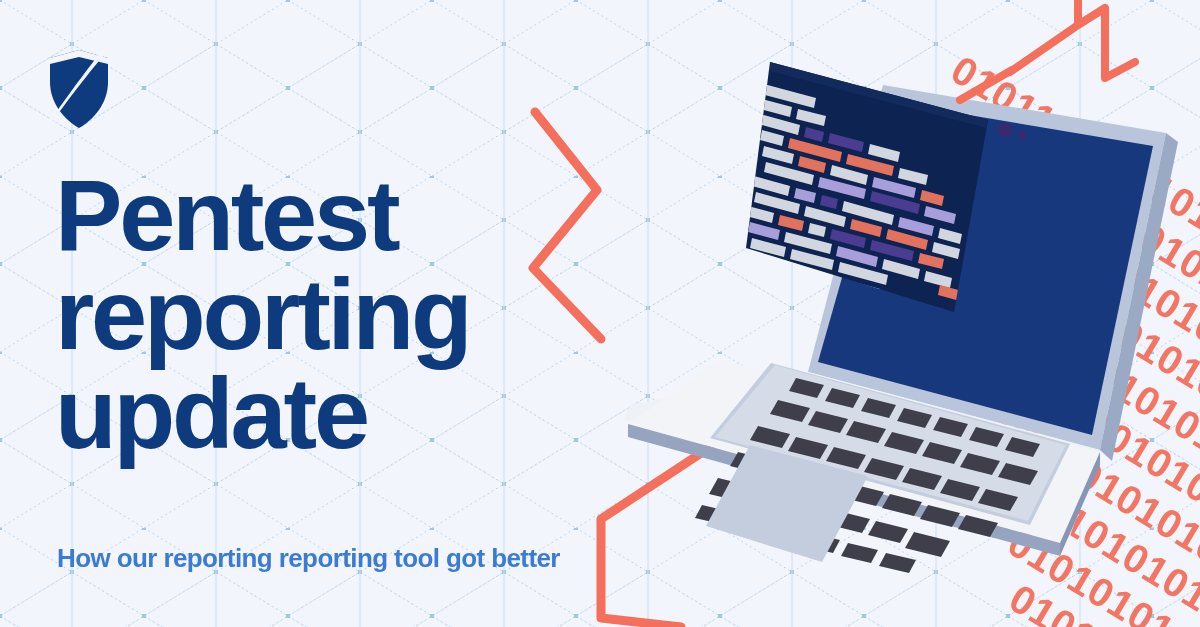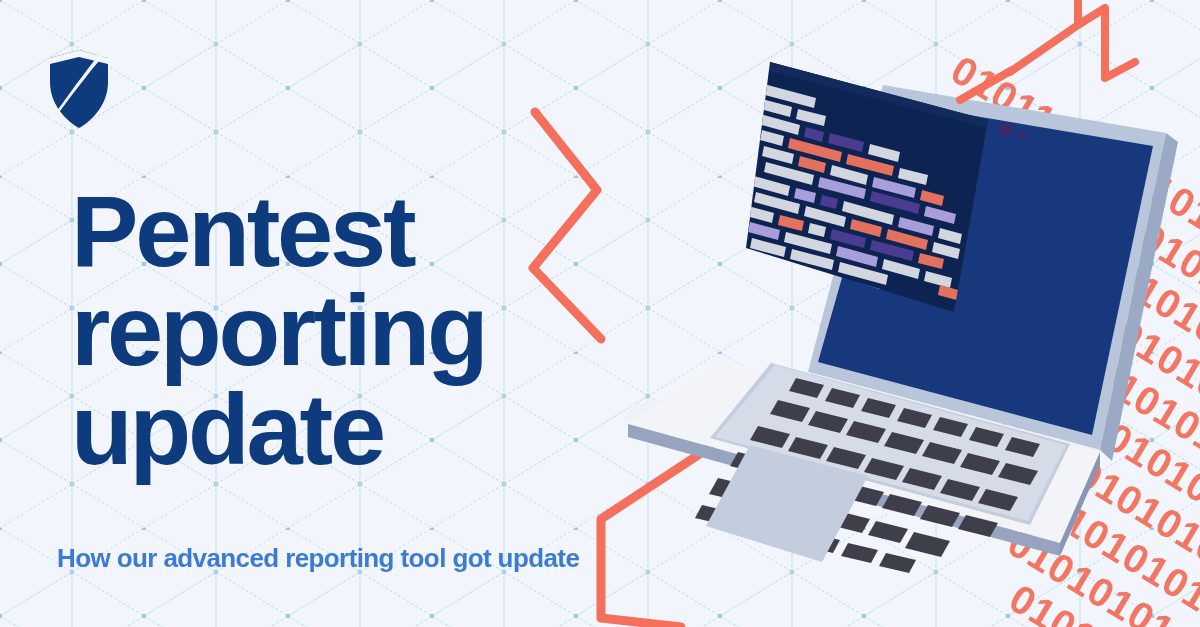--- a/index.html
+++ b/index.html
@@ -12,21 +12,21 @@
 
   
   .bg-grid{position:absolute;inset:0;z-index:0;}
 
   
   .logo{position:absolute;left:46px;top:48px;width:66px;height:82px;z-index:6;}
 
   
   .copy{position:absolute;left:55px;top:166px;z-index:7;}
   .headline{
-    margin:16px;
+    margin:0;
     color:#0d3b7d;
     font-size:101px;
     line-height:0.98;
     font-weight:bold;
     letter-spacing:-3.2px;
     white-space:pre-line;
   }
   .subhead{
     position:absolute;left:57px;top:545px;z-index:7;
     margin:0;
@@ -318,15 +318,15 @@
     <path d="M4,10 L33,2 L62,10 L62,34 C62,56 47,72 33,80 C19,72 4,56 4,34 Z" fill="#0d3b7d"></path>
     <path d="M4,10 L33,2 L62,10 L62,16 L33,9 L4,16 Z" fill="#f2f6fc"></path>
     <path d="M2,79 C18,58 44,22 66,-2 L60,-2 C38,24 14,60 -2,80 Z" fill="#f2f6fc"></path>
   </svg>
 
   <div class="copy">
     <h1 class="headline">Pentest
 reporting
 update</h1>
   </div>
-  <p class="subhead">How our advanced reporting tool got update</p>
+  <p class="subhead">How our reporting reporting tool got better</p>
 
 </div>
 
 </body></html>

